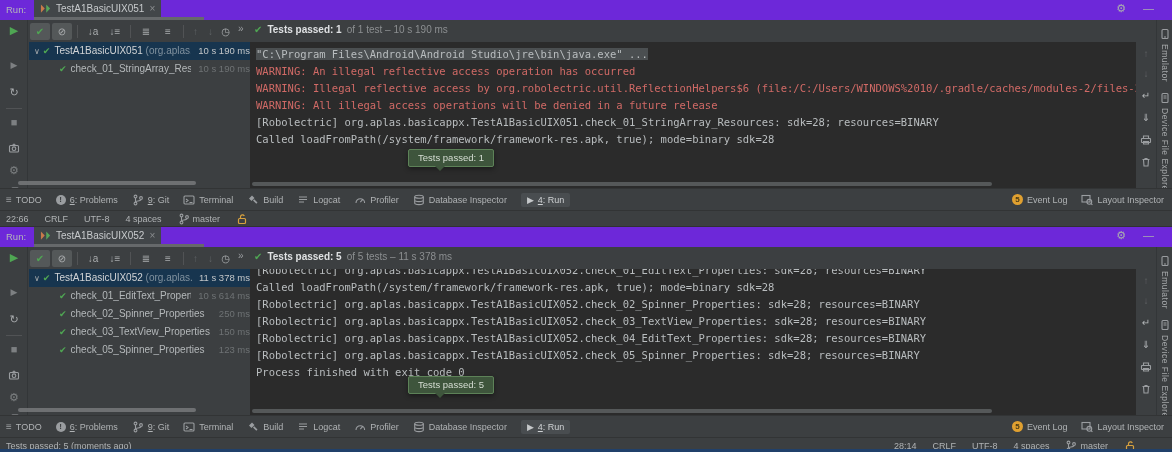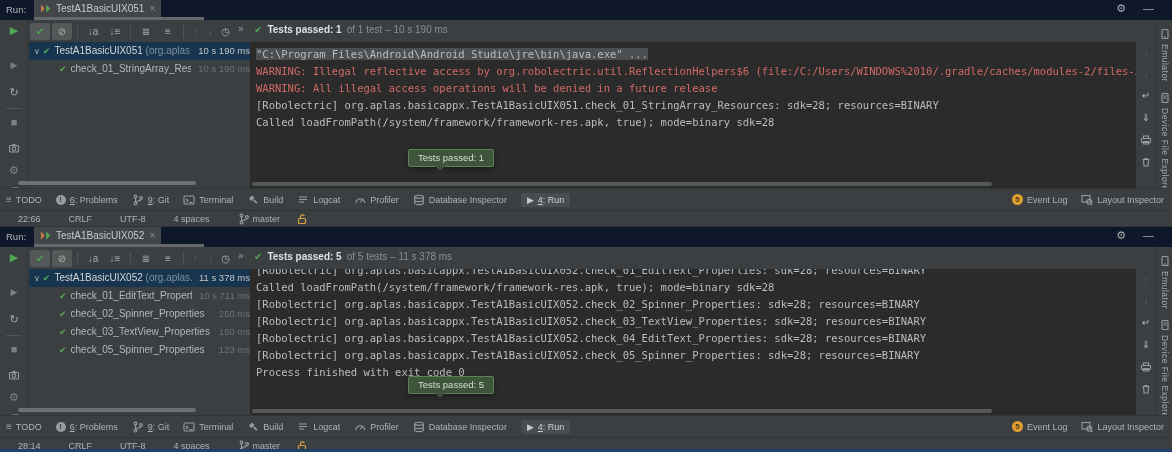--- a/index.html
+++ b/index.html
@@ -1,21 +1,21 @@
 <!DOCTYPE html>
 <html><head>
 <meta charset="utf-8">
 <style>
   * { margin:0; padding:0; box-sizing:border-box; }
   body { width:1172px; height:452px; background:#2b2b2b; font-family:"Liberation Sans",sans-serif; position:relative; overflow:hidden; }
   .panel { position:relative; width:1172px; height:226px; background:#3c3f41; overflow:hidden; }
   .panel + .panel { border-top:1px solid #303233; }
 
   
-  .tabbar { position:absolute; left:0; top:0; width:100%; height:20px; background:#0f172a; }
+  .tabbar { position:absolute; left:0; top:0; width:100%; height:20px; background:#6d28d9; }
   .run-label { position:absolute; left:6px; top:4px; font-size:9.5px; color:#b4b7b9; }
   .tab { position:absolute; left:34px; top:0; height:17px; padding:0 6px 0 6px; display:flex; align-items:center; gap:5px; background:#424649; }
   .tab-underline { position:absolute; left:34px; top:17px; height:3px; width:170px; background:#66696b; }
   .tab-title { font-size:10px; color:#c7cacc; }
   .tab-close { font-size:10px; color:#8a8d8f; cursor:pointer; }
   .win-ctl { position:absolute; top:2px; font-size:11px; color:#a9acae; }
   .gear { right:46px; }
   .mini { right:18px; }
 
   
@@ -86,21 +86,21 @@
   .gicon.filled path { fill:#9a9da0; stroke:none; }
   .todo-ic { font-size:10px; color:#9a9da0; }
   .prob-badge { width:10px; height:10px; border-radius:50%; background:#9a9da0; color:#3c3f41; font-size:8px; font-weight:bold; display:flex; align-items:center; justify-content:center; }
   .run-tri { color:#c5c8ca; font-size:9px; }
   .event-badge { width:11px; height:11px; border-radius:50%; background:#e0a030; color:#4a3b16; font-size:8px; font-weight:bold; display:flex; align-items:center; justify-content:center; }
 
   
   .statusbar { position:absolute; left:0; top:210px; width:100%; height:16px; background:#3c3f41; border-top:1px solid #323435; display:flex; align-items:center; font-size:9px; color:#b0b3b5; padding:0 36px 0 6px; }
   .status-left { flex:1; }
   .status-right { display:flex; align-items:center; gap:16px; }
-  .sseg { cursor:pointer; display:flex; align-items:center; gap:3px;margin-left:12px; }
+  .sseg { cursor:pointer; display:flex; align-items:center; gap:3px; }
   .lock-ic path, .lock-ic rect { stroke:#d7a13f; fill:none; stroke-width:1.2; }
 
   .bottom-edge { position:absolute; left:0; top:449px; width:100%; height:3px; background:#20406a; }
 
   .tab-run-ic { width:11px; height:11px; }
 </style>
 </head>
 <body>
 
 <div class="panel">
@@ -166,20 +166,21 @@
       <span class="tdur">10 s 190 ms</span>
     </div>
     <div class="trow child">
       <span class="tcheck">✔</span><span class="tname">check_01_StringArray_Resources</span>
       <span class="tdur">10 s 190 ms</span>
     </div>
   </div>
 
   <div class="console">
     <div class="cline"><span class="selbg">"C:\Program Files\Android\Android Studio\jre\bin\java.exe" ...</span></div>
+    <div class="cline red">WARNING: An illegal reflective access operation has occurred</div>
     <div class="cline red">WARNING: Illegal reflective access by org.robolectric.util.ReflectionHelpers$6 (file:/C:/Users/WINDOWS%2010/.gradle/caches/modules-2/files-2.</div>
     <div class="cline red">WARNING: All illegal access operations will be denied in a future release</div>
     <div class="cline">[Robolectric] org.aplas.basicappx.TestA1BasicUIX051.check_01_StringArray_Resources: sdk=28; resources=BINARY</div>
     <div class="cline">Called loadFromPath(/system/framework/framework-res.apk, true); mode=binary sdk=28</div>
   </div>
 
   <div class="ctoolbar">
     <span class="cic dim" style="top:28px;">↑</span>
     <span class="cic dim" style="top:48px;">↓</span>
     <span class="cic" style="top:70px;">↵</span>
@@ -363,21 +364,21 @@
   </div>
   <span class="lic" style="top:196px;position:absolute;font-size:9px;">»</span>
 
   <div class="tree">
     <div class="trow selected">
       <span class="twisty">∨</span><span class="tcheck">✔</span><span class="tname">TestA1BasicUIX052</span> <span class="tpkg">(org.aplas.basica</span>
       <span class="tdur">11 s 378 ms</span>
     </div>
     <div class="trow child">
       <span class="tcheck">✔</span><span class="tname">check_01_EditText_Properties</span>
-      <span class="tdur">10 s 711 ms</span>
+      <span class="tdur">10 s 614 ms</span>
     </div>
     <div class="trow child">
       <span class="tcheck">✔</span><span class="tname">check_02_Spinner_Properties</span>
       <span class="tdur">250 ms</span>
     </div>
     <div class="trow child">
       <span class="tcheck">✔</span><span class="tname">check_03_TextView_Properties</span>
       <span class="tdur">150 ms</span>
     </div>
     <div class="trow child">
@@ -496,20 +497,21 @@
         <svg class="gicon" viewBox="0 0 12 12">
           <rect x="1" y="1.5" width="8" height="6.5"></rect>
           <circle cx="8.3" cy="7.8" r="2.4"></circle>
           <path d="M10 9.5l1.4 1.4"></path>
         </svg>
         <span>Layout Inspector</span>
       </span>
   </div>
 
   <div class="statusbar">
+    <span class="status-left">Tests passed: 5 (moments ago)</span>
     <span class="status-right">
       <span class="sseg">28:14</span>
       <span class="sseg">CRLF</span>
       <span class="sseg">UTF-8</span>
       <span class="sseg">4 spaces</span>
       <span class="sseg">
           <svg class="gicon" viewBox="0 0 12 12">
             <circle cx="3.5" cy="2.5" r="1.4"></circle>
             <circle cx="3.5" cy="9.5" r="1.4"></circle>
             <circle cx="9" cy="4" r="1.4"></circle>

